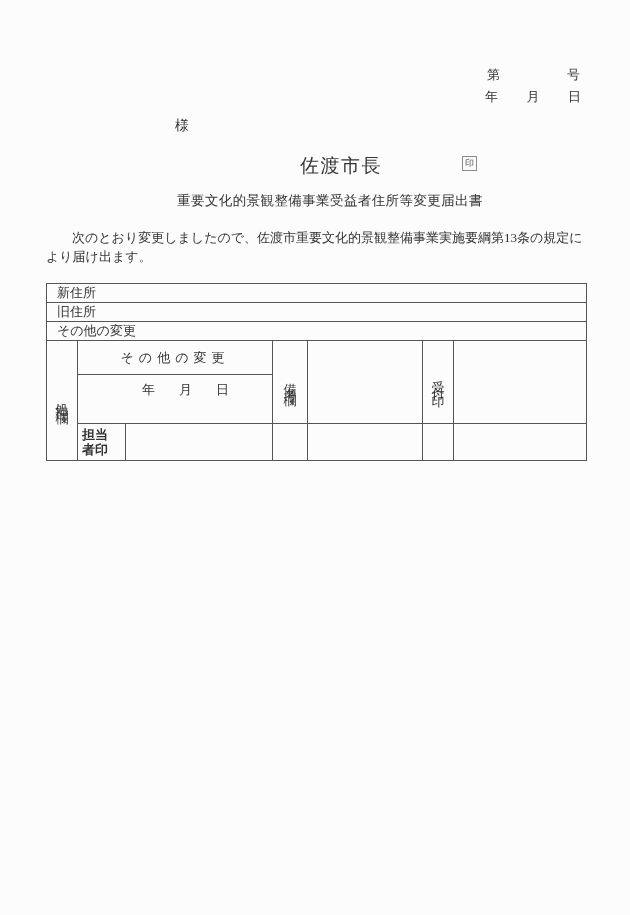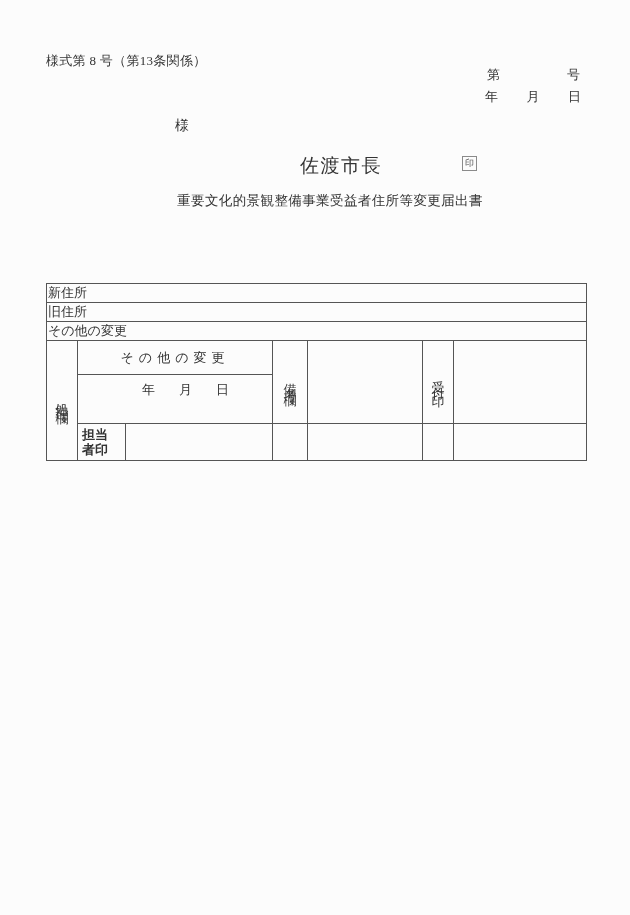--- a/index.html
+++ b/index.html
@@ -36,21 +36,21 @@
     width:540px;
     border-collapse:collapse; table-layout:fixed;
   }
   .form-table td {
     border:1px solid #555;
     padding:0;
     font-size:13px;
     overflow:hidden;
   }
   tr.r-label { height:18px; }
-  tr.r-label td { padding-left:1px; }
+  tr.r-label td { padding-left:10px; }
   tr.r-hdr   { height:34px; }
   tr.r-ymd   { height:49px; }
   tr.r-staff { height:37px;font-weight:bold; }
 
   td.vcell { text-align:center; vertical-align:middle; }
   .vtext {
     writing-mode:vertical-rl;
     text-orientation:upright;
     letter-spacing:5px;
     display:inline-block;
@@ -60,41 +60,44 @@
   td.ymd-cell { vertical-align:top; }
   .ymd-inner  { display:flex; gap:24px; padding:6px 0 0 64px; }
   td.staff-cell { vertical-align:top; }
   .staff-inner { width:28px; line-height:15px; margin:3px 0 0 4px; }
 </style>
 </head>
 <body>
 
 <div class="page">
 
-  <div class="abs form-no">様式第 8 号（第13条関係）</div>
 
   <div class="abs doc-no">
     <span>第</span>
     <span>号</span>
   </div>
 
   <div class="abs date-line">
     <span>年</span>
     <span>月</span>
     <span>日</span>
   </div>
 
   <div class="abs addressee">様</div>
 
   <div class="abs mayor">佐渡市長</div>
 
   <div class="abs seal-box">印</div>
 
   <div class="abs doc-title">重要文化的景観整備事業受益者住所等変更届出書</div>
 
+  <div class="abs body-par">
+    <div class="line1">次のとおり変更しましたので、佐渡市重要文化的景観整備事業実施要綱第13条の規定に</div>
+    <div class="line2">より届け出ます。</div>
+  </div>
 
   <table class="form-table">
     <colgroup>
       <col style="width:31px">
       <col style="width:48px">
       <col style="width:147px">
       <col style="width:35px">
       <col style="width:115px">
       <col style="width:31px">
       <col style="width:133px">

